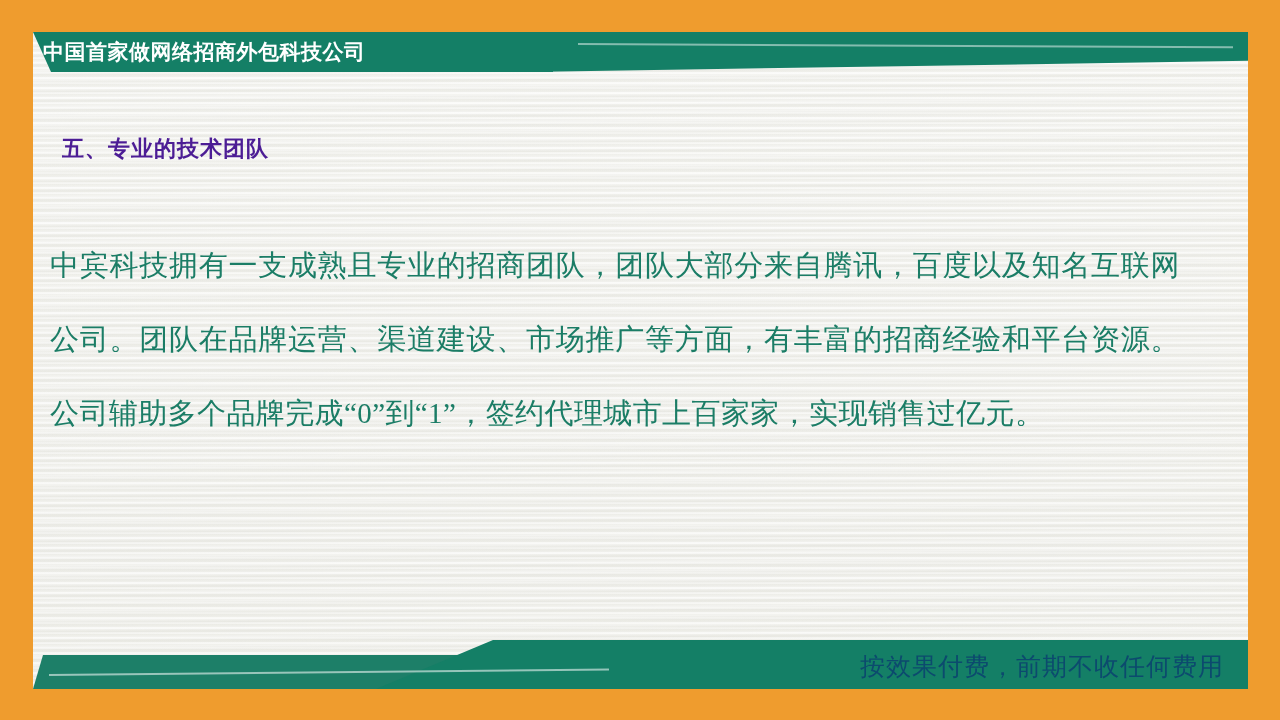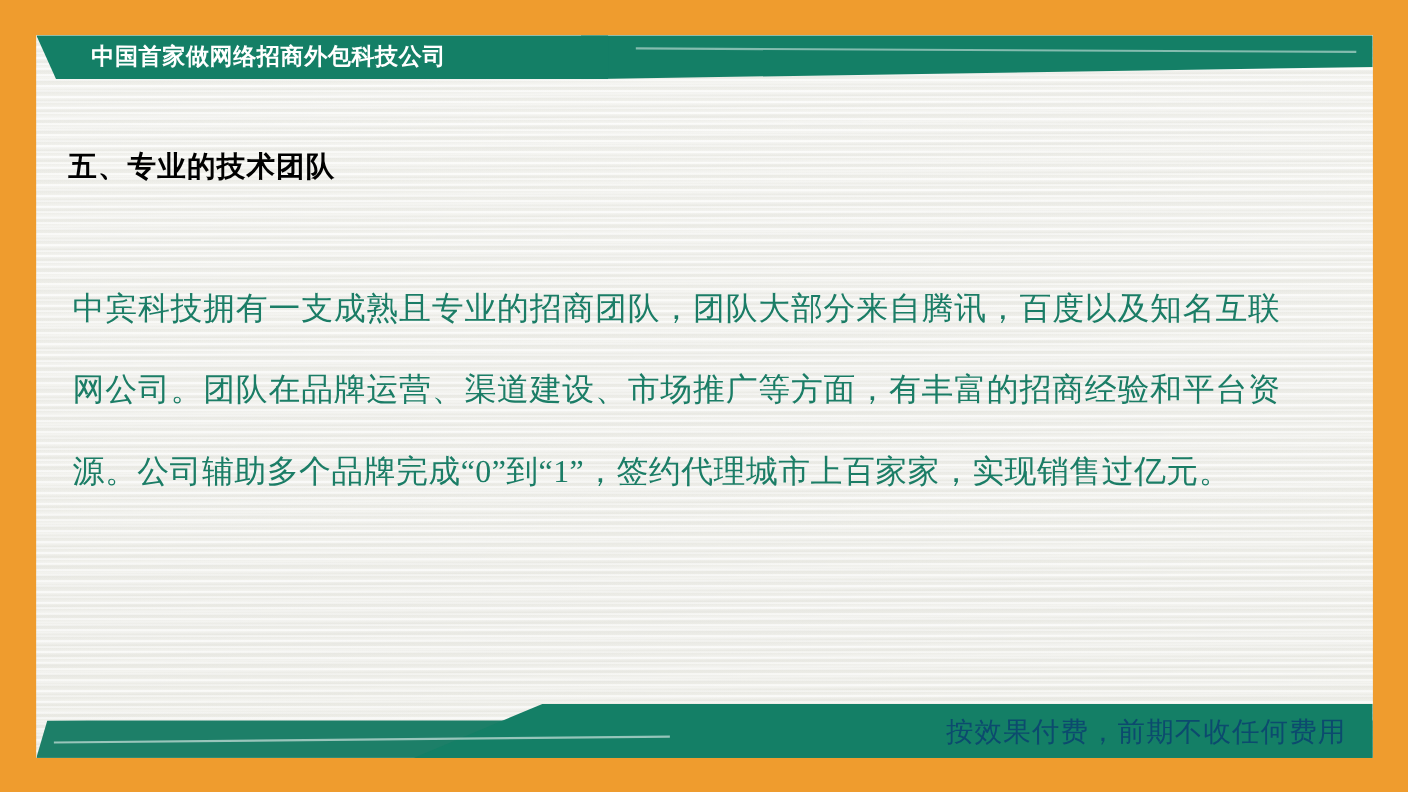--- a/index.html
+++ b/index.html
@@ -96,49 +96,48 @@
     position: absolute;
     left: 10px;
     top: 0;
     height: 32px;
     line-height: 40px;
     color: #ffffff;
     font-size: 21px;
     font-weight: bold;
     letter-spacing: .5px;
     white-space: nowrap;
-    margin-left: 40px;
   }
 
   
   #section-title {
     position: absolute;
     left: 62px;
     top: 134px;
-    color: #000000;
-    font-size: 26px;
+    color: #4c1d95;
+    font-size: 22px;
     font-weight: bold;
     letter-spacing: 1px;
     white-space: nowrap;
   }
 
   #body-text {
     position: absolute;
     left: 50px;
     top: 228px;
     width: 1130px;
     color: #1b7d66;
     font-family: "Liberation Serif", "DejaVu Serif", serif;
     font-size: 29px;
     line-height: 74px;
     text-align: justify;
     text-justify: inter-character;
     letter-spacing: .4px;
   }
-  #body-text p { margin: 16px; }
+  #body-text p { margin: 0; }
 
   
   #footer {
     position: absolute;
     left: 33px;
     top: 600px;
     width: 1215px;
     height: 89px;
   }
   

